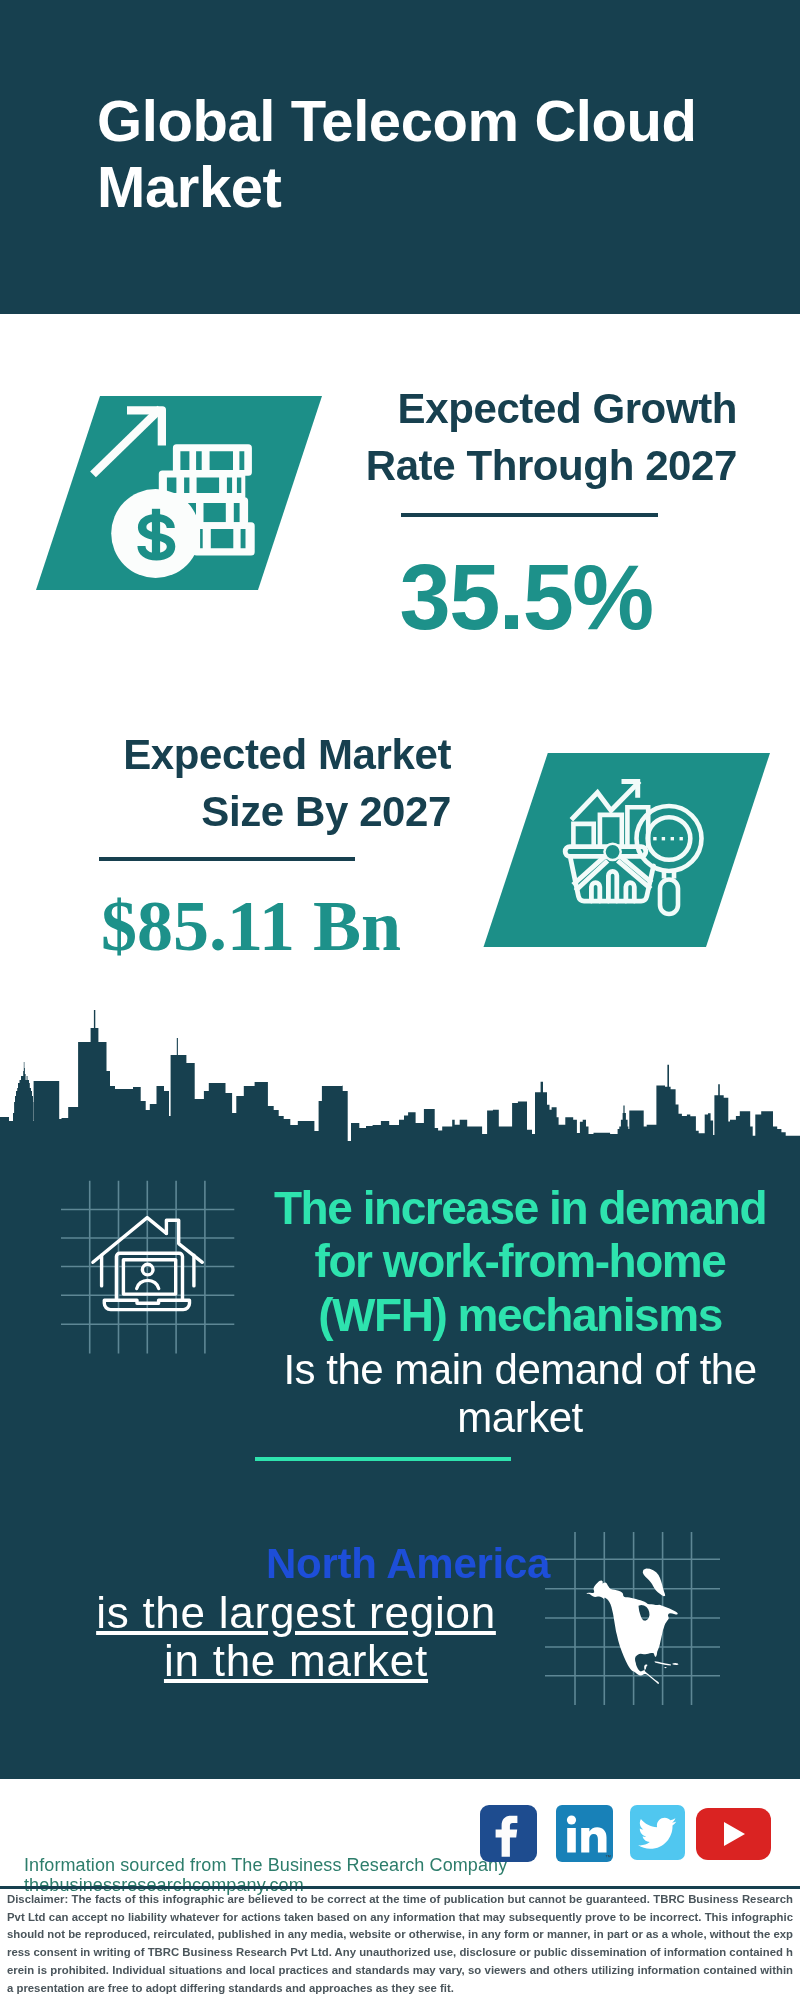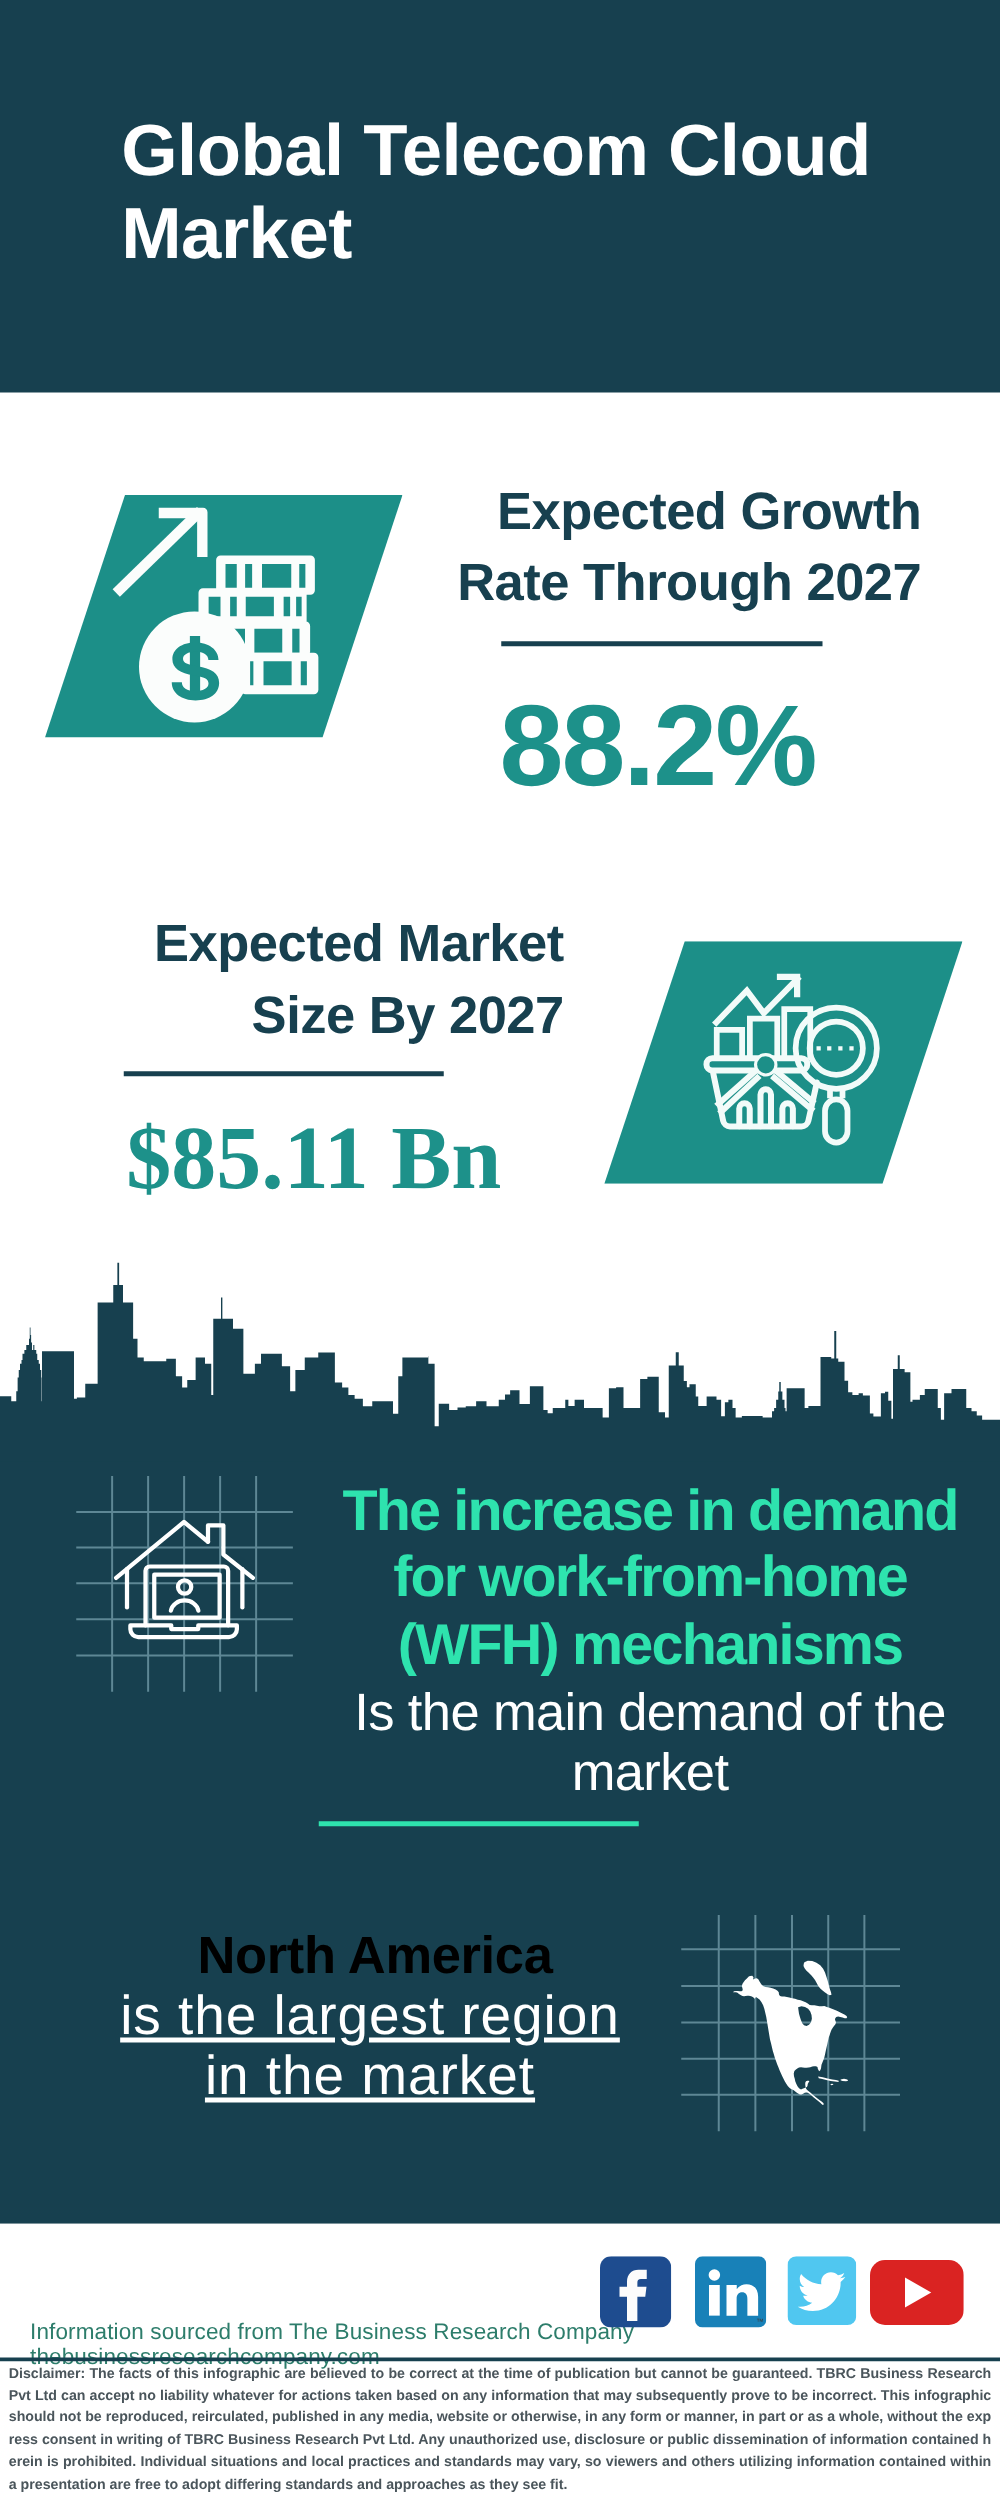--- a/index.html
+++ b/index.html
@@ -76,21 +76,21 @@
           <rect x="151.9" y="508.8" width="8.2" height="50.9"></rect>
           <path d="M156.1 514.0 c-10.6 0 -18.2 5.4 -18.2 13.3 c0 7.4 6.4 11.2 17.1 12.9 c8.4 1.4 11.8 3.0 11.8 6.6 c0 3.7 -4.5 6.1 -10.6 6.1 c-6.6 0 -10.7 -2.7 -10.7 -7.0 l-8.1 0 c0 8.7 8.0 14.5 19.1 14.5 c11.1 0 18.8 -5.4 18.8 -13.9 c0 -8.0 -6.2 -11.7 -17.3 -13.5 c-7.6 -1.2 -11.6 -2.5 -11.6 -6.0 c0 -3.3 4.2 -5.5 10.1 -5.5 c6.3 0 10.2 2.6 10.2 6.6 l8.1 0 c0 -8.4 -7.7 -14.1 -18.7 -14.1 Z"></path>
         </g>
       </svg>
     </div>
     <div class="stat-head" style="left:337px;top:380px;width:400px;">
       <div>Expected Growth</div>
       <div>Rate Through 2027</div>
     </div>
     <div class="stat-rule" style="left:401px;top:513px;width:257px;"></div>
-    <div class="stat-value" style="left:337px;top:551px;width:378px;font-size:92px;letter-spacing:-1.6px;">88.2%</div>
+    <div class="stat-value" style="left:337px;top:551px;width:378px;font-size:92px;letter-spacing:-1.6px;">35.5%</div>
   </div>
 
   <div>
     <div class="stat-head" style="left:51px;top:726px;width:400px;">
       <div>Expected Market</div>
       <div>Size By 2027</div>
     </div>
     <div class="stat-rule" style="left:99px;top:857px;width:256px;"></div>
     <div class="stat-value" style="left:51px;top:890px;width:400px;font-size:72px;letter-spacing:0px;font-family:Liberation Serif, serif;">$85.11 Bn</div>
     <div class="par" style="left:483px;top:753px;width:287px;height:194px;">
@@ -180,22 +180,22 @@
       </div>
       <div style="position:absolute;left:270px;top:1346px;width:500px;text-align:center;
                   color:#FFFFFF;font-size:42px;line-height:47.8px;letter-spacing:-0.5px;">
         <div>Is the main demand of the</div>
         <div>market</div>
       </div>
       <div style="position:absolute;left:255px;top:1457px;width:256px;height:4px;background:#2EE3AE;"></div>
     </div>
 
     <div>
-      <div style="position:absolute;left:50px;top:1540px;width:500px;text-align:center;
-                  color:#000000;font-weight:bold;font-size:42px;line-height:48px;letter-spacing:-0.3px;">North America</div>
+      <div style="position:absolute;left:50px;top:1540px;width:500px;text-align:right;
+                  color:#1d4ed8;font-weight:bold;font-size:42px;line-height:48px;letter-spacing:-0.3px;">North America</div>
       <div style="position:absolute;left:46px;top:1589px;width:500px;text-align:center;
                   color:#FFFFFF;font-size:44px;line-height:47.9px;letter-spacing:0.75px;text-decoration:underline;">
         <div>is the largest region</div>
         <div>in the market</div>
       </div>
       <svg style="position:absolute;left:540px;top:1525px;" width="190" height="190" viewBox="540 1525 190 190">
         <g stroke="#5E8795" stroke-width="1.6" fill="none">
           <path d="M575 1532 V1705 M604.3 1532 V1705 M633.6 1532 V1705 M662.6 1532 V1705 M691.5 1532 V1705"></path>
           <path d="M545 1559.3 H720 M545 1588.8 H720 M545 1618 H720 M545 1647 H720 M545 1675.8 H720"></path>
         </g>

